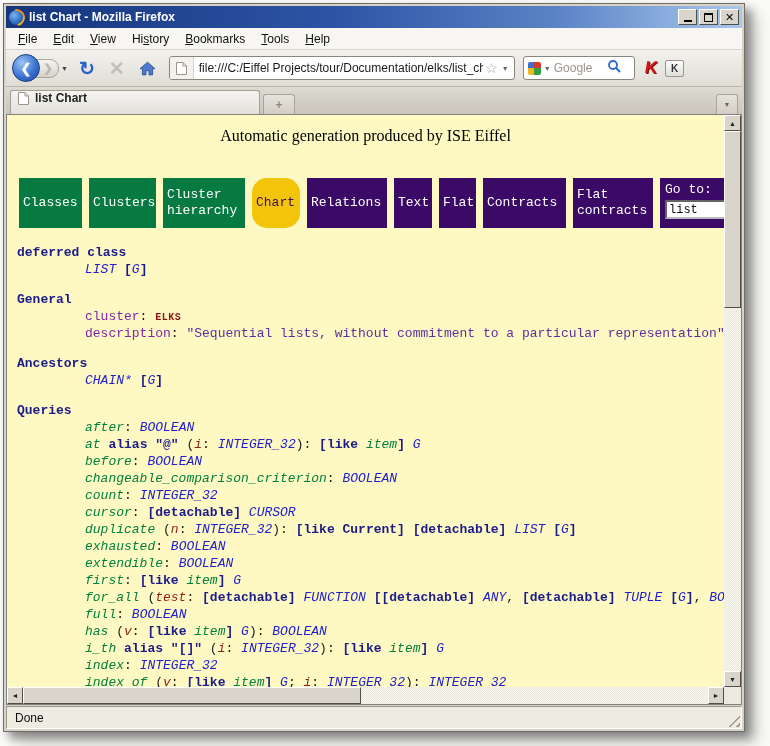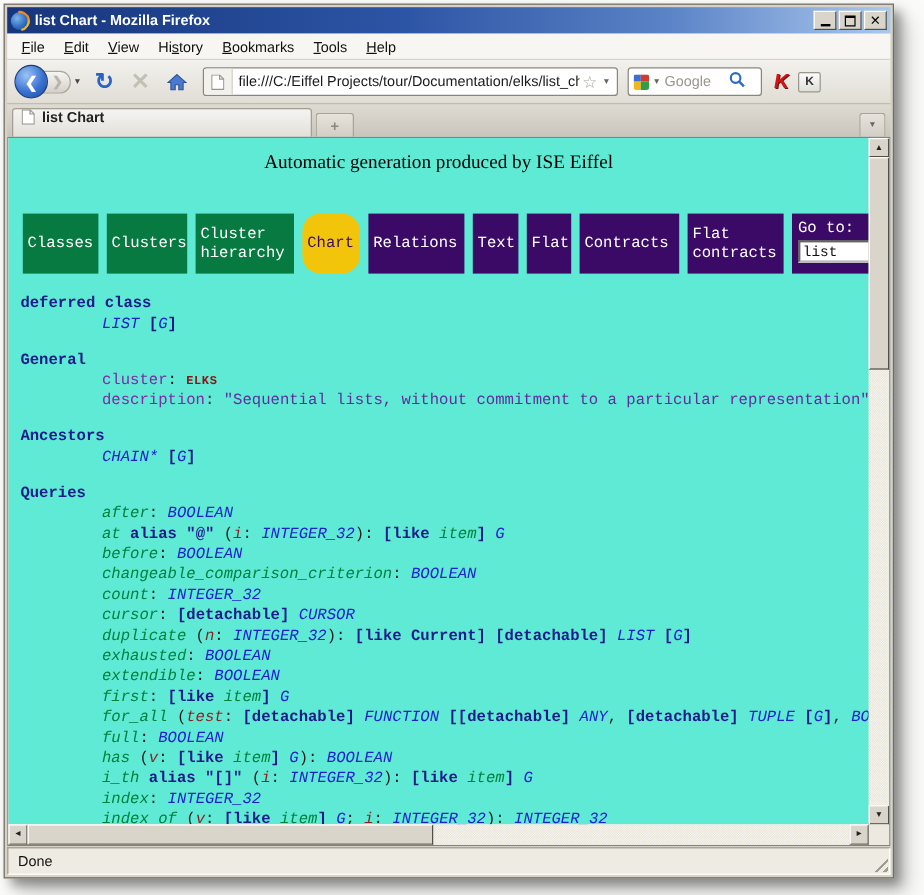--- a/index.html
+++ b/index.html
@@ -144,21 +144,21 @@
     border: 1px solid #a8a49a; border-bottom: none; border-radius: 3px 3px 0 0;
     color: #6a665e; font-size: 7px;
     display: flex; align-items: center; justify-content: center;
   }
 
   
   .content {
     flex: 1 1 auto; position: relative;
     background: #fff; border: 1px solid #828282; overflow: hidden;
   }
-  .viewport { position: absolute; left: 0; top: 0; right: 17px; bottom: 17px; overflow: hidden; background: #5eead4; }
+  .viewport { position: absolute; left: 0; top: 0; right: 17px; bottom: 17px; overflow: hidden; background: #fef9c3; }
 
   .page-heading {
     margin-top: 12px; text-align: center;
     font-family: "Liberation Serif", serif; font-size: 16px; color: #000;
   }
 
   .nav-row { display: flex; gap: 7px; margin: 33px 0 0 12px; height: 50px; }
   .nav-btn {
     height: 50px; flex: 0 0 auto;
     font-family: "Liberation Mono", monospace; font-size: 13px; line-height: 16px;

